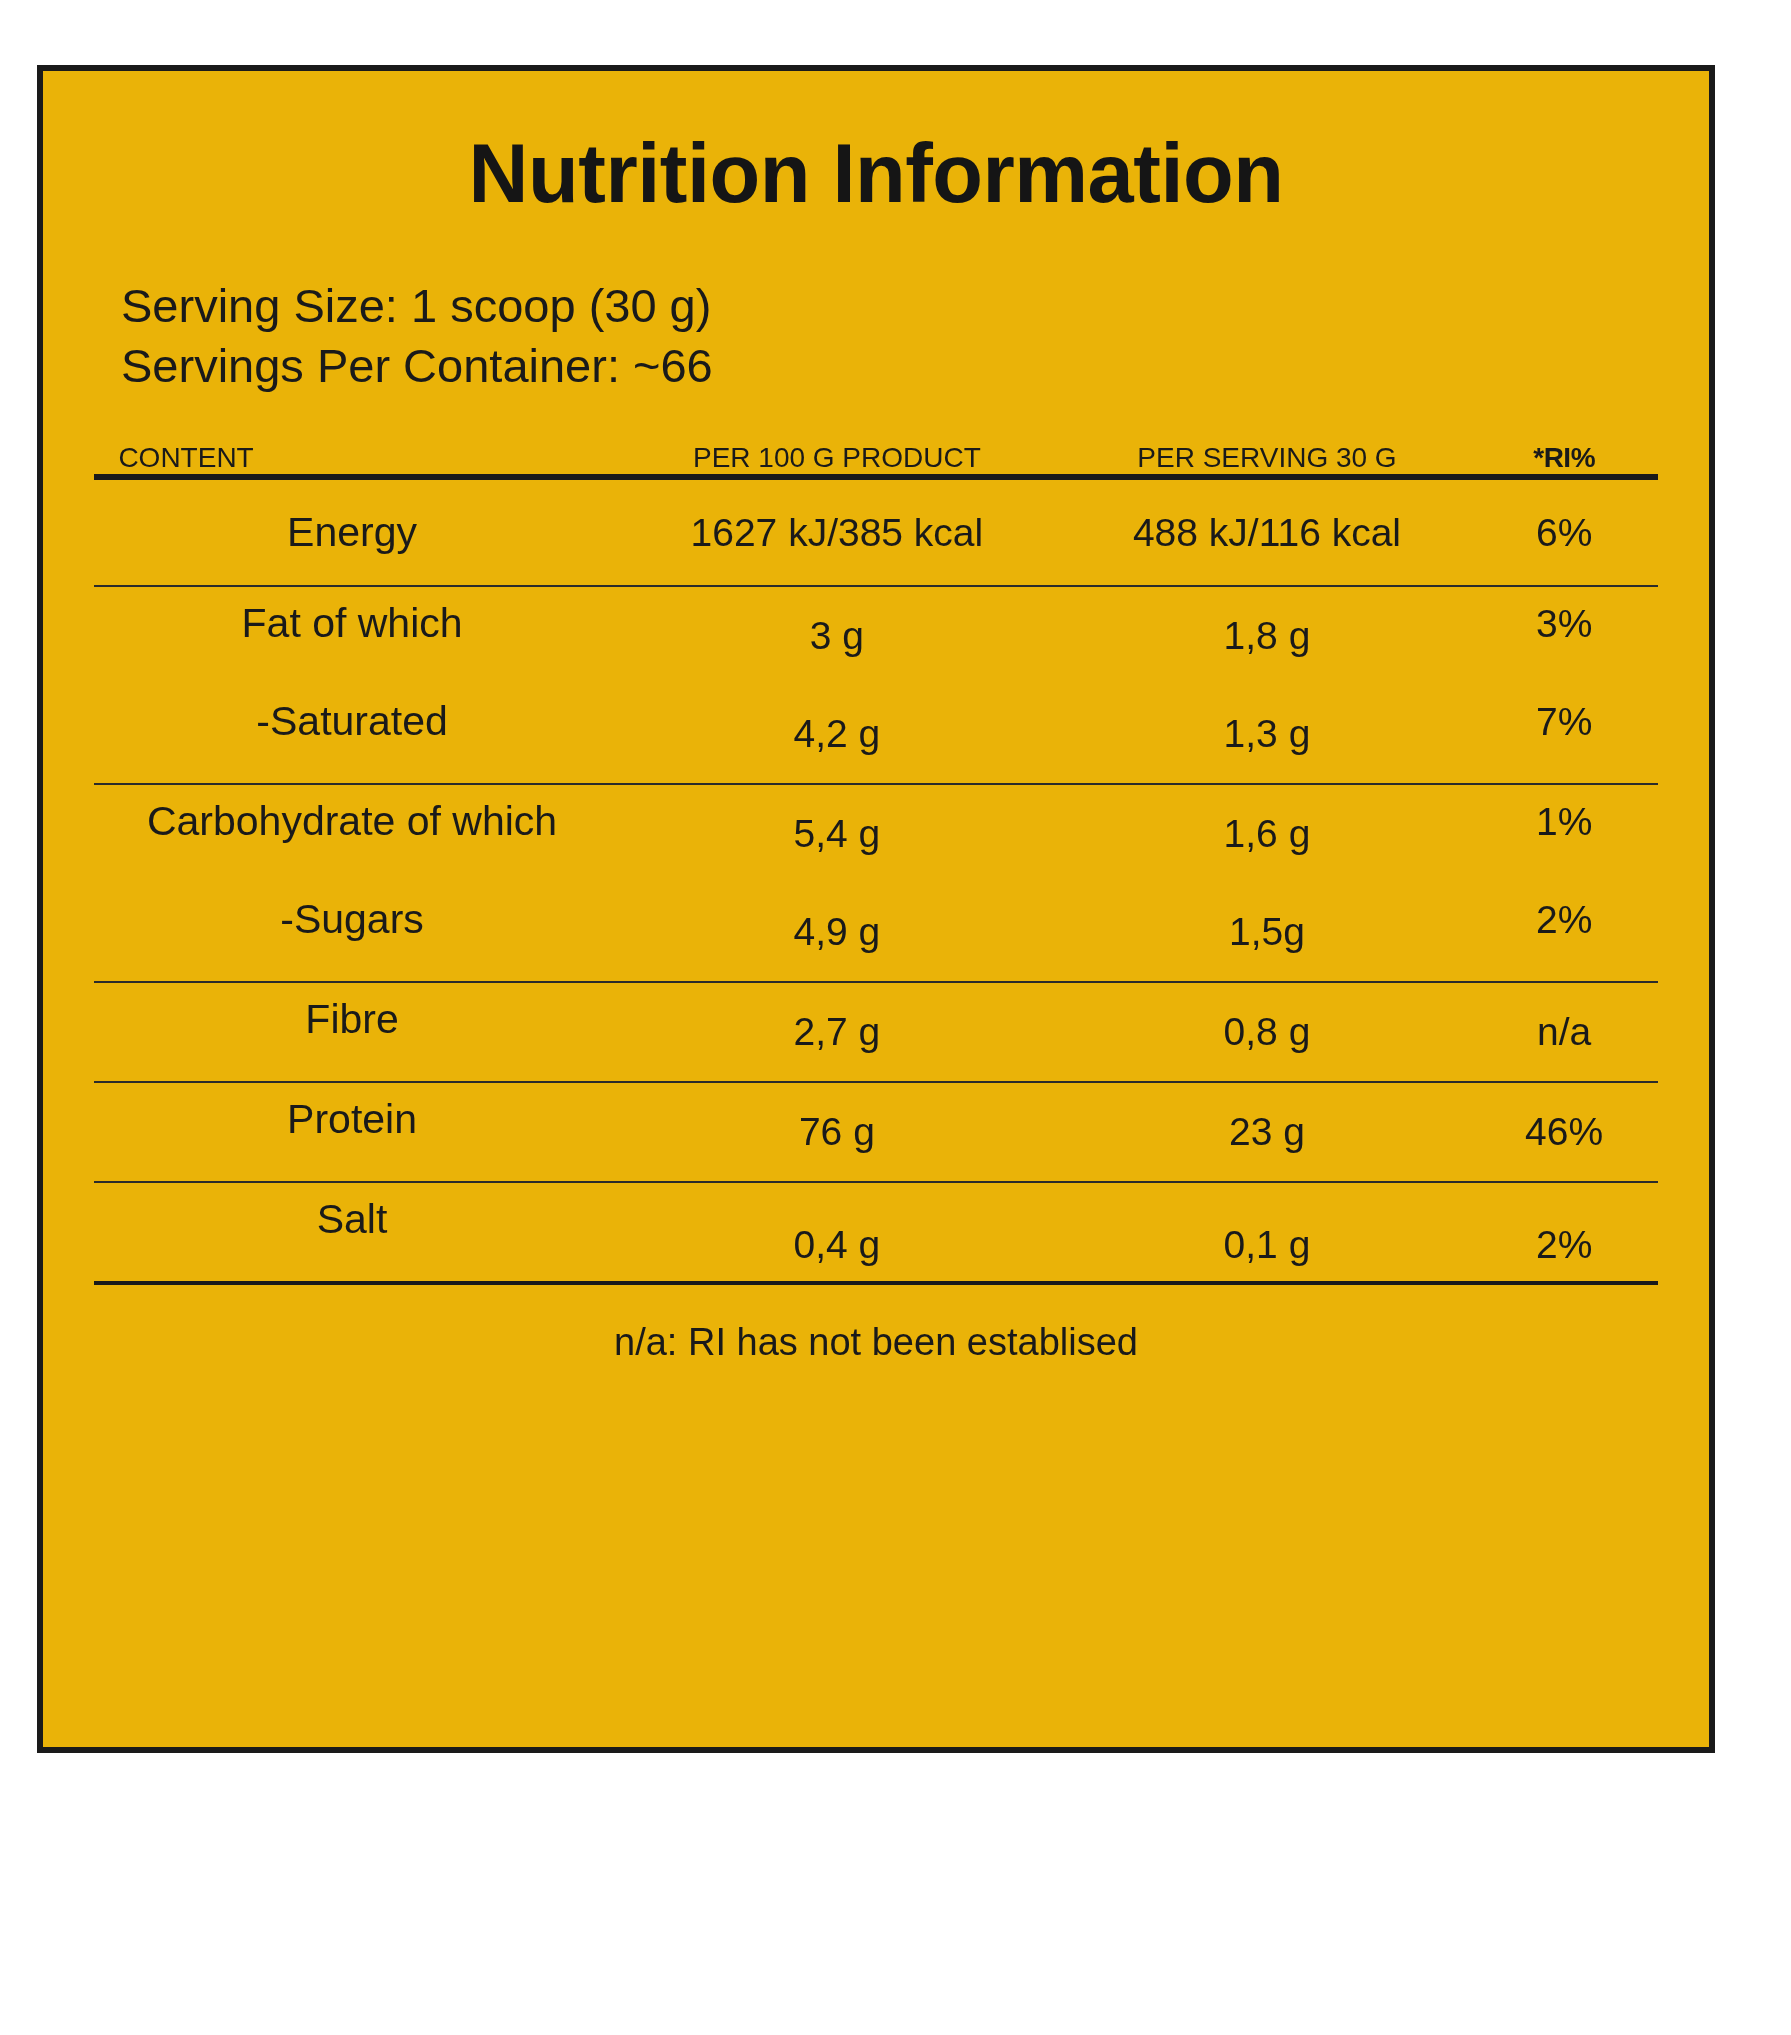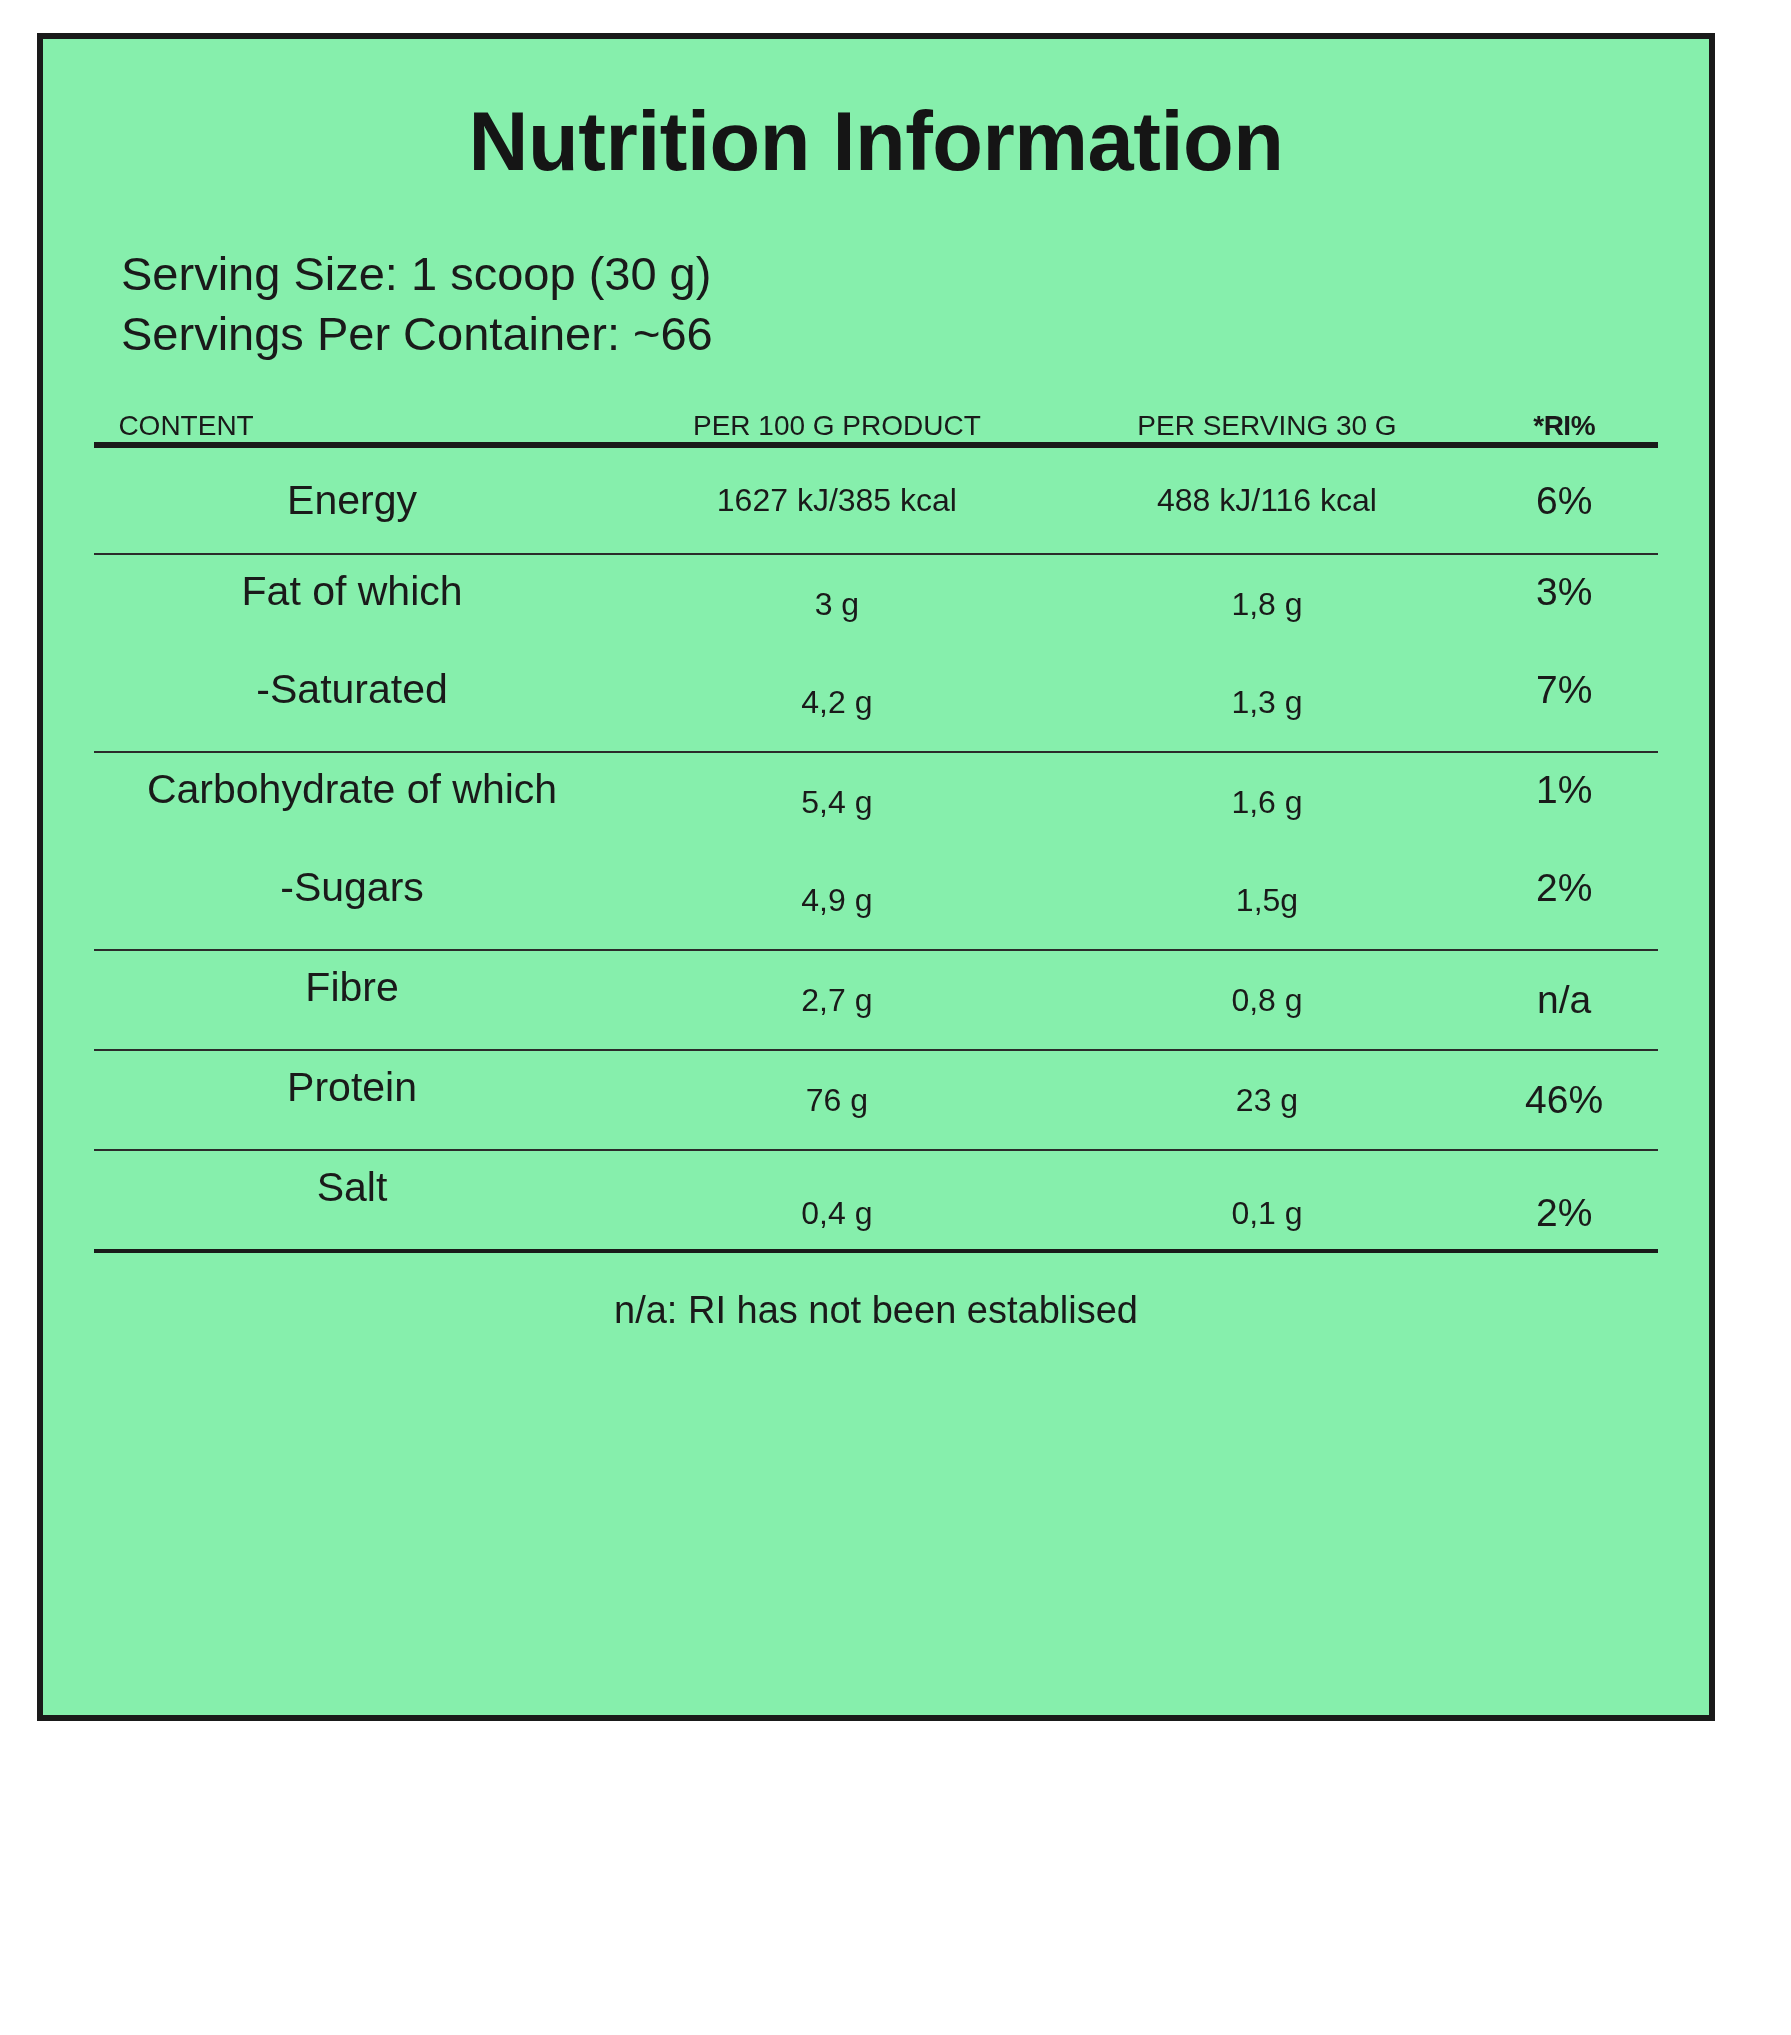--- a/index.html
+++ b/index.html
@@ -11,26 +11,26 @@
     width: 1791px;
     height: 2035px;
     font-family: "Liberation Sans", sans-serif;
     color: #1a1a1a;
     -webkit-font-smoothing: antialiased;
   }
 
   .panel {
     position: absolute;
     left: 37px;
-    top: 33px;
+    top: 65px;
     width: 1678px;
     height: 1688px;
     border: 6.8px solid #1a1a1a;
     box-sizing: border-box;
-    background: #86efac;
+    background: #eab308;
   }
 
   .inner {
     position: absolute;
     left: 0;
     top: 0;
     right: 0;
     bottom: 0;
     padding: 0 51px;
     box-sizing: border-box;
@@ -103,21 +103,21 @@
   }
 
   td.label {
     text-align: center;
     padding-left: 24.4px;
     font-size: 41px;
     white-space: nowrap;
   }
   td.num {
     text-align: center;
-    font-size: 32px;
+    font-size: 39px;
     white-space: nowrap;
   }
   td.ri {
     text-align: center;
     font-size: 39px;
     white-space: nowrap;
   }
 
   tbody tr.r-energy td { height: 105px; }
   tbody tr td { height: 98px; }

